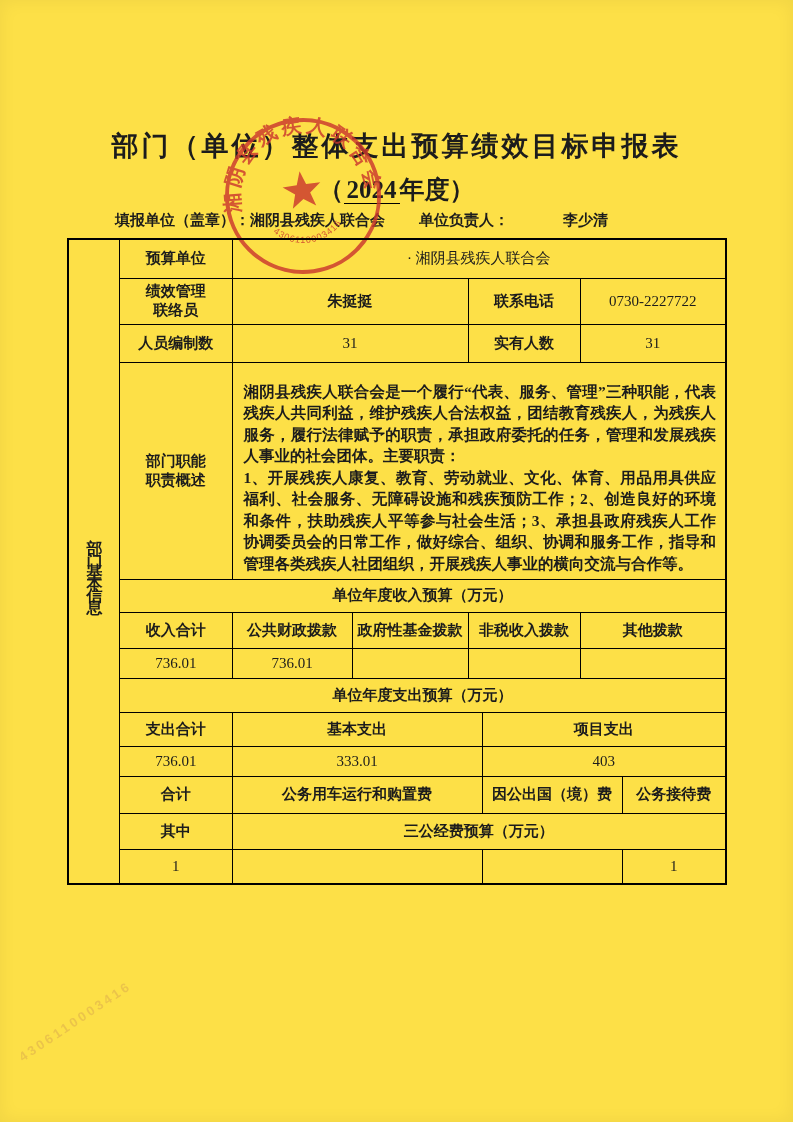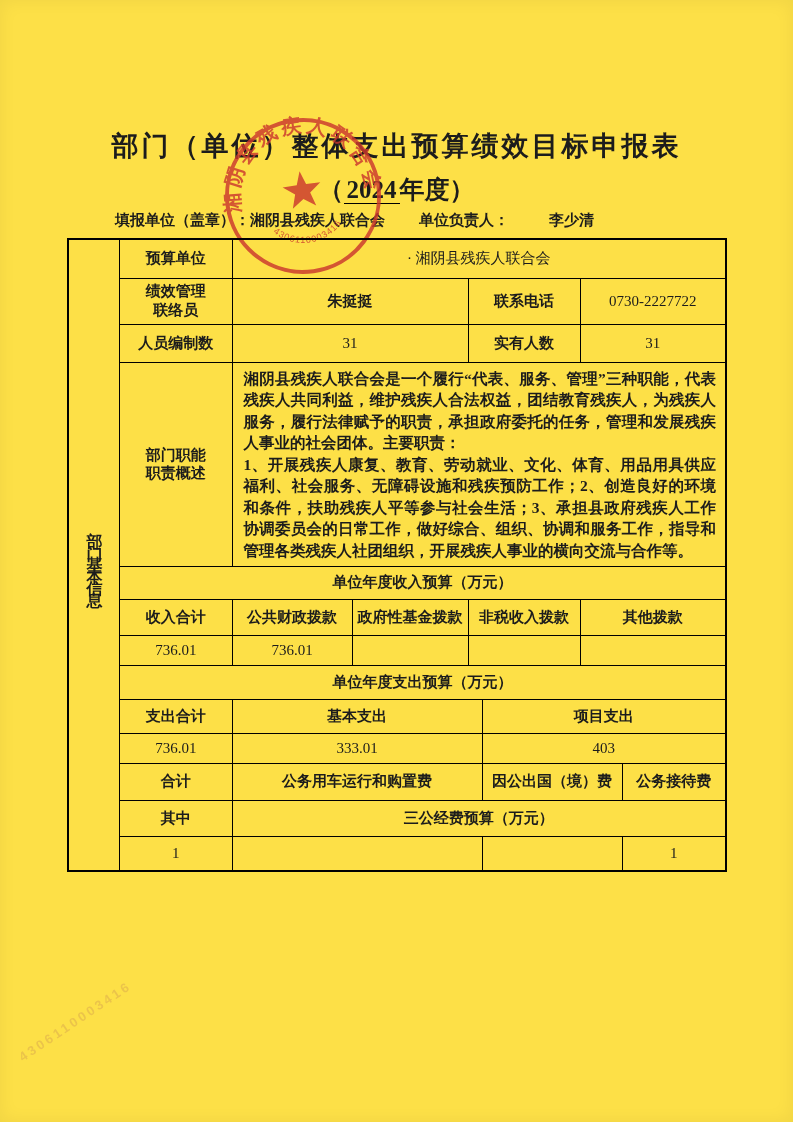--- a/index.html
+++ b/index.html
@@ -27,21 +27,21 @@
     text-align:center; font-size:25px; font-weight:bold;
     font-family:"Liberation Serif", serif;
   }
   .subtitle .year { border-bottom:1.5px solid #000; padding:0 3px; }
   .infoline {
     position:absolute; top:211px; left:115px; width:640px;
     font-size:15px; font-weight:bold; white-space:nowrap;
     font-family:"Liberation Serif", serif;
   }
   .infoline .leader-label { margin-left:34px; }
-  .infoline .leader-value { margin-left:40px; }
+  .infoline .leader-value { margin-left:54px; }
 
   
   .form-table {
     position:absolute; left:67px; top:238px; width:660px;
     display:flex; border:2px solid #000; background:transparent;
   }
   .side-col {
     width:51px; border-right:1px solid #000;
     display:flex; align-items:center; justify-content:center;
   }
@@ -56,21 +56,21 @@
     border-right:1px solid #000; border-bottom:1px solid #000;
     text-align:center; vertical-align:middle;
     font-size:15px; padding:2px 4px;
     font-family:"Liberation Serif", serif;
   }
   td:last-child { border-right:none; }
   table.last tr:last-child td { border-bottom:none; }
   .lbl { font-weight:bold; }
   .pre { white-space:pre-line; line-height:1.25; }
   .duty {
-    text-align:justify; padding:5px 9px 5px 11px;
+    text-align:justify; padding:18px 9px 5px 11px;
     font-size:15.5px; line-height:21.5px; font-weight:600;
     white-space:pre-line;
   }
   .num { font-size:15px; }
   tr.h38 { height:38px; } tr.h46 { height:46px; } tr.h196 { height:196px; }
   tr.h32 { height:32px; } tr.h36 { height:36px; } tr.h30 { height:30px; }
   tr.h34 { height:34px; }
 
   
   .stamp {

